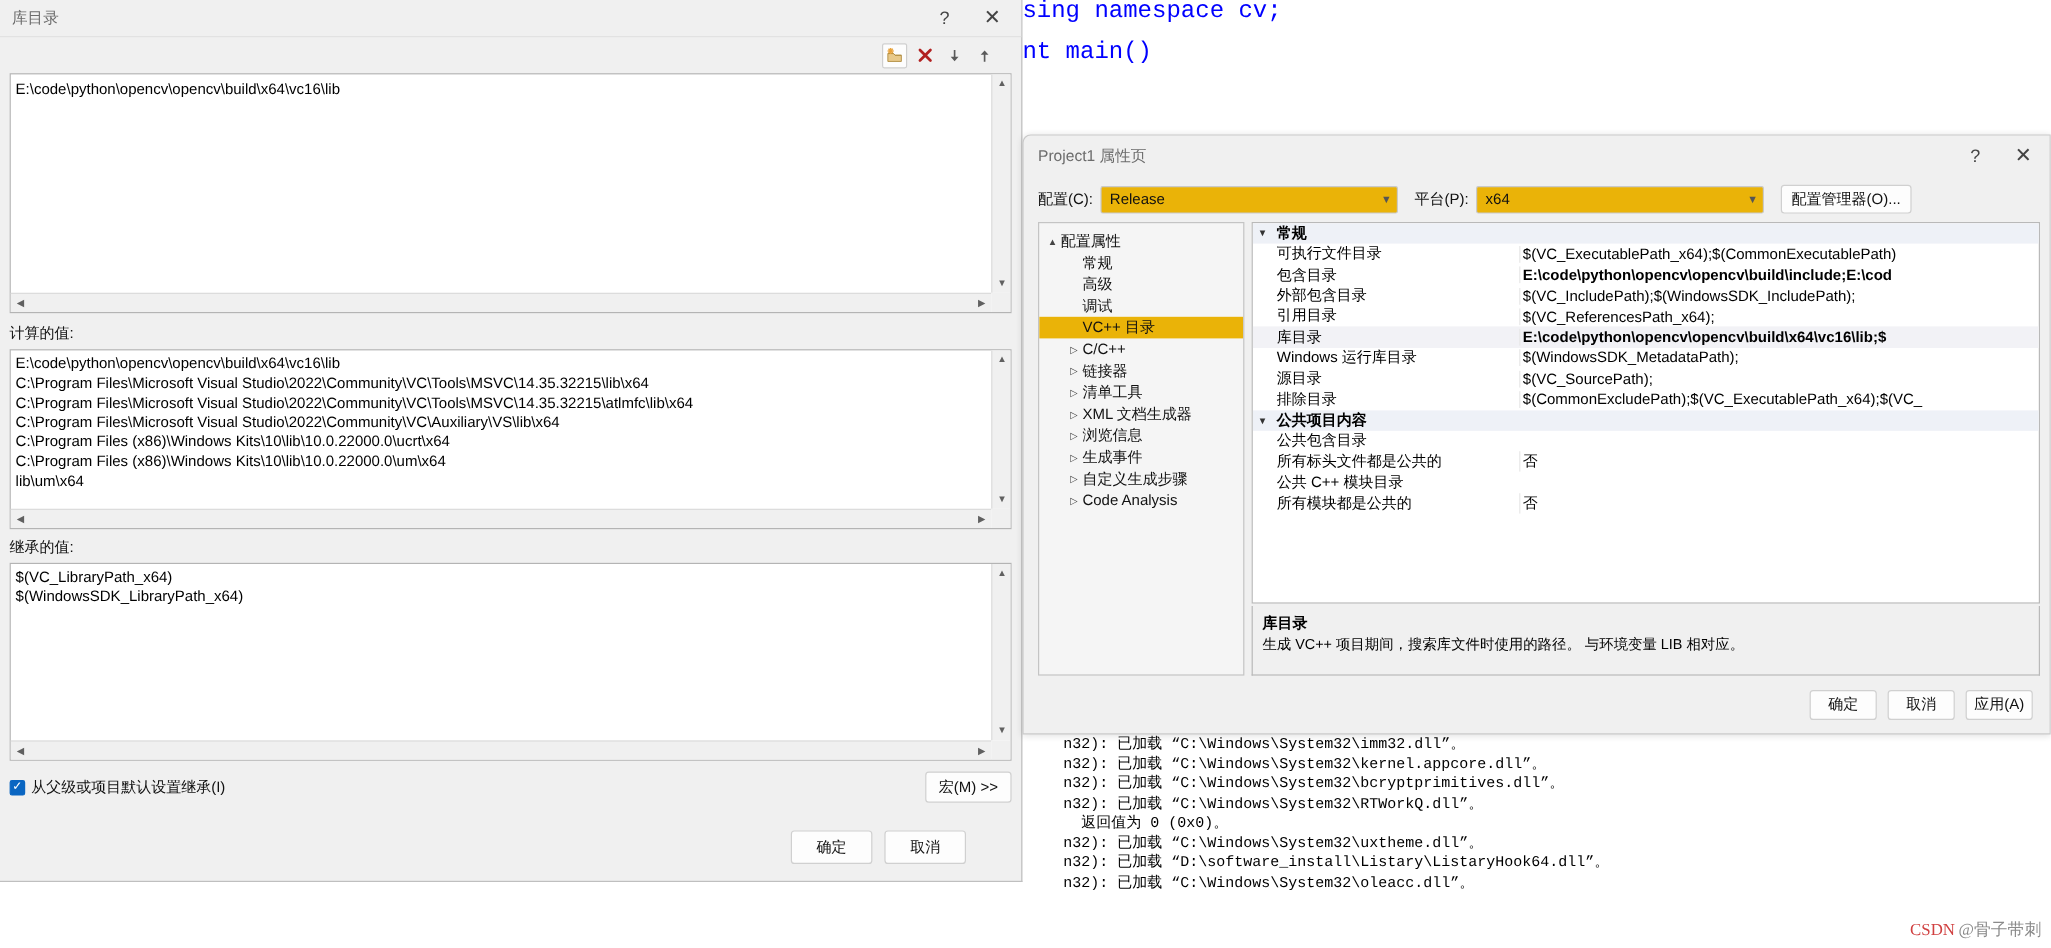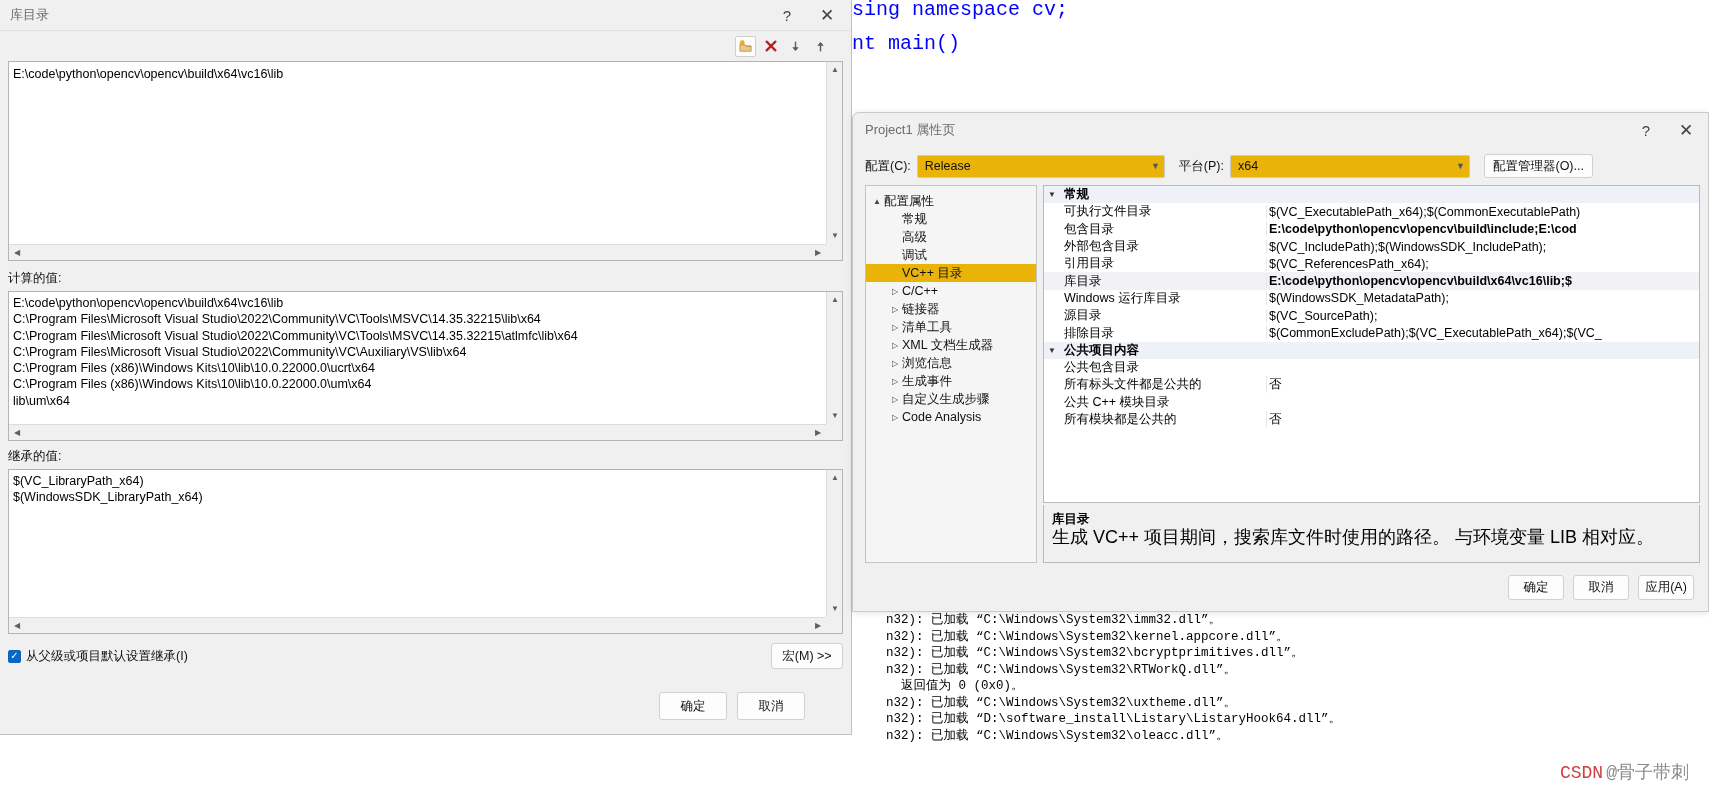--- a/index.html
+++ b/index.html
@@ -26,23 +26,23 @@
   
   .console {
     position: absolute; left: 884px; top: 612px; width: 929px; height: 178px;
     background: #ffffff; overflow: hidden;
     font-family: "Liberation Mono", "DejaVu Sans Mono", monospace;
     font-size: 12.5px; color: #000;
   }
   .console-line { white-space: pre; line-height: 16.5px; padding-left: 2px; }
 
   .watermark {
-    position: absolute; right: 20px; bottom: 6px;
-    font-size: 18px; color: #8a8a8a;
-    font-family: Liberation Mono, monospace;
+    position: absolute; right: 8px; bottom: 6px;
+    font-size: 14px; color: #8a8a8a;
+    font-family: Liberation Serif, serif;
   }
   .watermark .csdn { color: #d04040; margin-right: 3px; }
 
   
   .dlg-lib {
     position: absolute; left: 0; top: 0; width: 852px; height: 735px;
     background: #f0f0f0;
     border: 1px solid #bfbfbf;
     border-left: none; border-top: none;
     display: flex; flex-direction: column;
@@ -199,21 +199,21 @@
   .g-name { width: 206px; flex: 0 0 206px; padding-left: 4px; white-space: nowrap; overflow: hidden; }
   .g-name.grp { width: auto; flex: 1; }
   .g-val { flex: 1; white-space: nowrap; overflow: hidden; padding-left: 2px; border-left: 1px solid #e8e8e8; }
   .g-val.bold { font-weight: bold; }
 
   .desc-box {
     height: 58px; background: #f0f0f0; border: 1px solid #b9b9b9; border-top: none;
     padding: 5px 8px; margin-top: 2px;
   }
   .desc-title { font-size: 12.5px; font-weight: bold; color: #000; line-height: 18px; }
-  .desc-text { font-size: 18px; color: #000; line-height: 18px; }
+  .desc-text { font-size: 12px; color: #000; line-height: 18px; }
 
   .prop-footer {
     height: 48px; display: flex; align-items: center; justify-content: flex-end;
     gap: 9px; padding-right: 14px;
   }
   .prop-btn {
     width: 56px; height: 25px; border: 1px solid #d0d0d0; background: #fdfdfd;
     border-radius: 3px; font-size: 12.5px; color: #111;
     display: flex; align-items: center; justify-content: center;
   }

